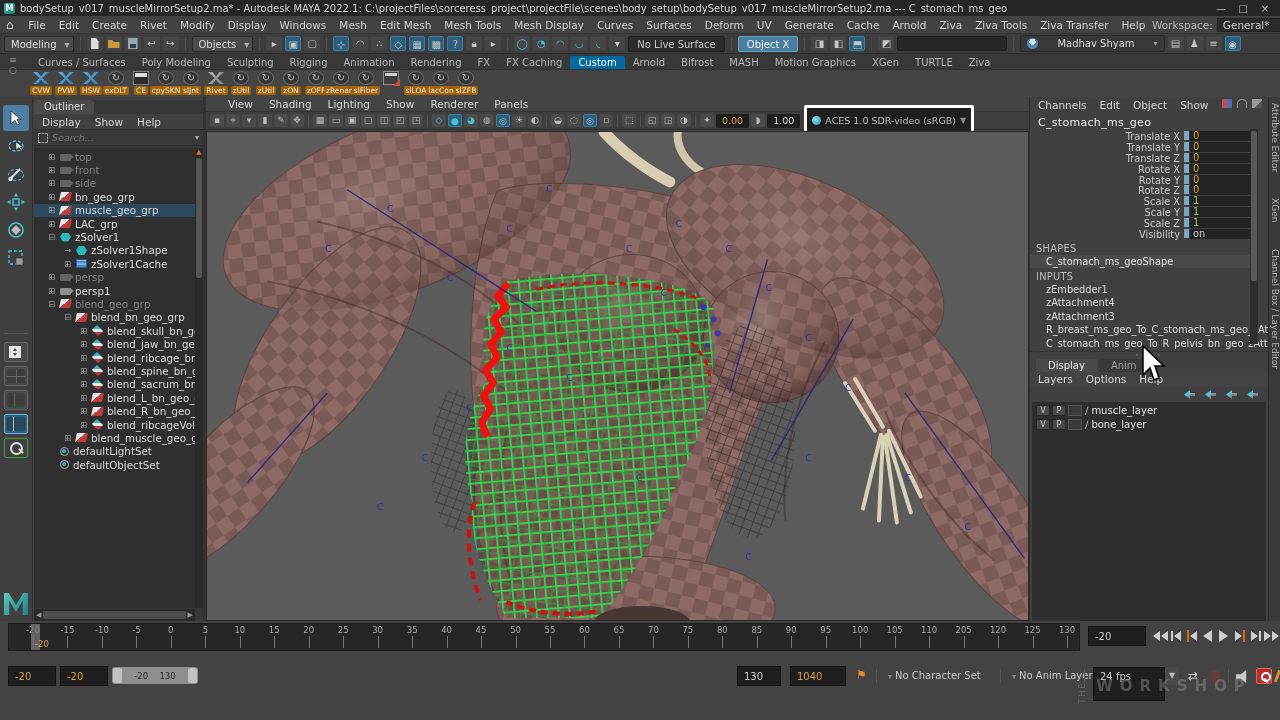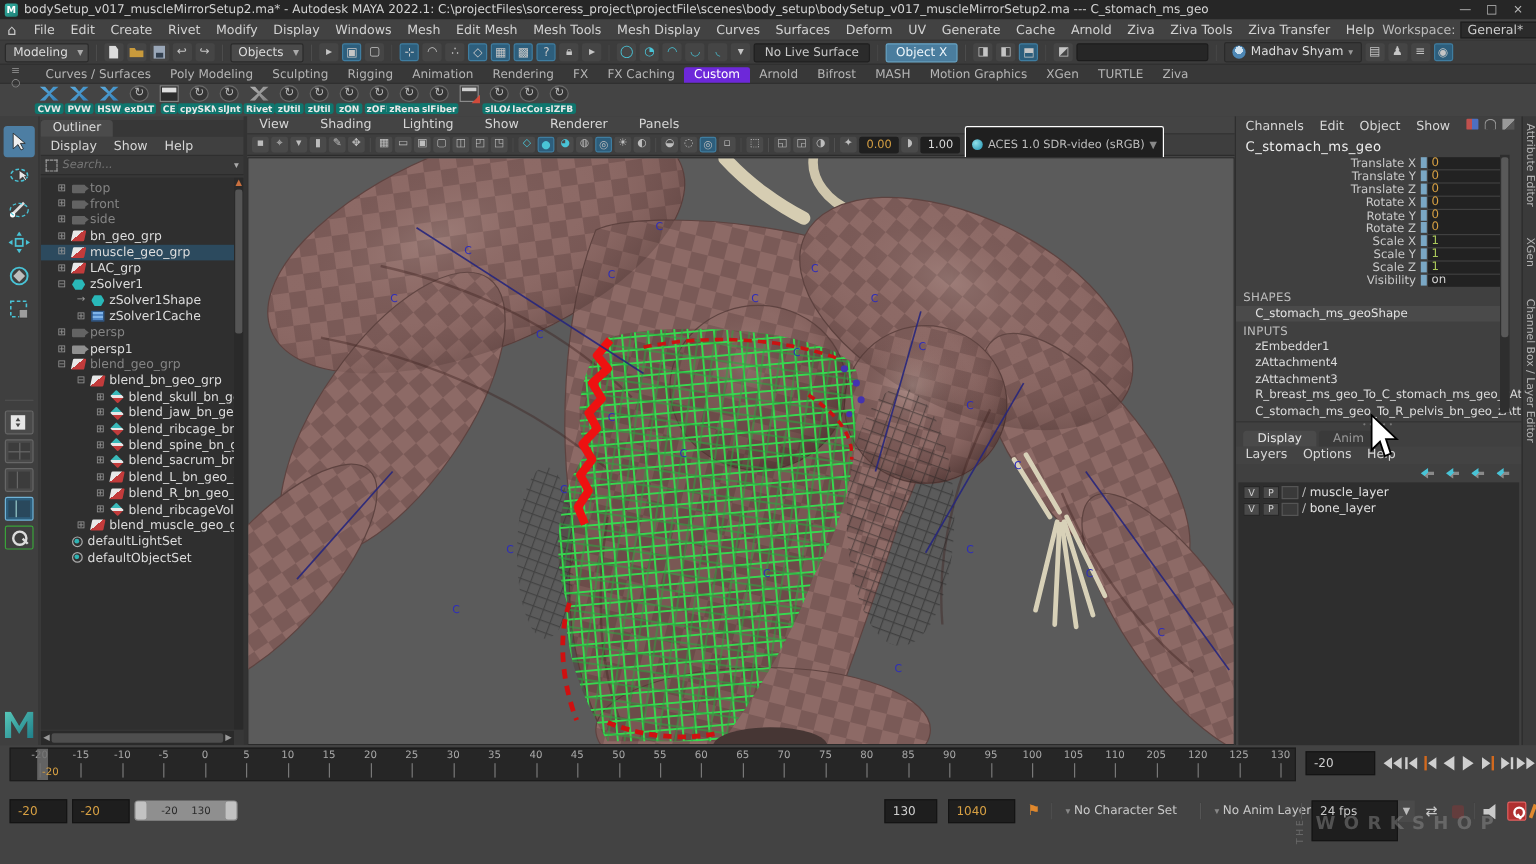--- a/index.html
+++ b/index.html
@@ -29,42 +29,42 @@
 .i-new::before{content:"";position:absolute;left:4px;top:2px;width:8px;height:11px;background:#dcdcdc;clip-path:polygon(0 0,70% 0,100% 30%,100% 100%,0 100%)}
 .i-open::before{content:"";position:absolute;left:2px;top:4px;width:12px;height:8px;background:#c89a3c;clip-path:polygon(0 0,40% 0,50% 25%,100% 25%,100% 100%,0 100%)}
 .i-save::before{content:"";position:absolute;left:3px;top:2px;width:10px;height:11px;background:#9aa7b8;clip-path:polygon(0 0,100% 0,100% 100%,0 100%,0 0)}
 .i-save::after{content:"";position:absolute;left:5px;top:8px;width:6px;height:4px;background:#33404f}
 .i-undo::before{content:"↩"}
 .i-redo::before{content:"↪"}
 .i-abs::before{content:"⊹";color:#cfcfcf}
 .sl-chip{background:#2b2b2b;border:1px solid #1f1f1f;height:16px;line-height:15px;font-size:10px;color:#c9c9c9;padding:0 8px;border-radius:2px}
 .sl-chip.blue{background:#4a7d9e;border-color:#67a3c4;color:#eef6fb}
 .sl-input{background:#262626;border:1px solid #1c1c1c;height:15px;width:110px;border-radius:2px}
-.sl-user{display:flex;align-items:center;gap:4px;background:#383838;border:1px solid #2a2a2a;height:17px;padding:0 6px;border-radius:2px;font-size:10px;color:#ddd}
+.sl-user{display:flex;align-items:center;gap:19px;background:#383838;border:1px solid #2a2a2a;height:17px;padding:0 6px;border-radius:2px;font-size:10px;color:#ddd}
 .sl-user .av{width:11px;height:11px;border-radius:50%;background:radial-gradient(circle at 50% 35%,#cfe2f0 35%,#4d87b5 36%)}
 .sl-user .car{color:#999;font-size:8px}
 
 #shelf{position:absolute;left:0;top:54px;width:1280px;height:43px;background:#444}
 #shelftabs{height:16px;background:#383838;display:flex;align-items:flex-end;padding-left:30px;gap:0;border-bottom:1px solid #303030}
 #shelftabs .stab{font-size:10px;color:#b5b5b5;padding:1px 8px;white-space:nowrap}
-#shelftabs .stab.on{color:#fff;background:#6d28d9;border-radius:2px 2px 0 0}
+#shelftabs .stab.on{color:#fff;background:#0369a1;border-radius:2px 2px 0 0}
 #shelfleft{position:absolute;left:2px;top:1px;width:22px;height:40px;color:#9a9a9a;font-size:9px;text-align:center}
 #shelfitems{height:27px;display:flex;align-items:flex-start;padding:1px 0 0 30px;gap:3px}
 .si{display:flex;flex-direction:column;align-items:center;width:22px}
 .si .ic{width:16px;height:14px;position:relative;flex:none}
 .ic.mel{background:linear-gradient(135deg,#5fb0e2,#2f7cb5);clip-path:polygon(0 8%,42% 50%,0 92%,28% 92%,50% 62%,72% 92%,100% 92%,58% 50%,100% 8%,72% 8%,50% 38%,28% 8%)}
 .ic.mmel{background:linear-gradient(135deg,#b5b5b5,#7d7d7d);clip-path:polygon(0 8%,42% 50%,0 92%,28% 92%,50% 62%,72% 92%,100% 92%,58% 50%,100% 8%,72% 8%,50% 38%,28% 8%)}
 .ic.py{border-radius:50%;background:#353535;border:1px solid #6a6a6a}
 .ic.py::before{content:"↻";position:absolute;inset:0;text-align:center;line-height:12px;font-size:10px;color:#b9b9b9}
 .ic.win{background:#2c2c2c;border:1px solid #808080}
 .ic.win::before{content:"";position:absolute;left:1px;top:1px;right:1px;height:4px;background:#dedede}
 .ic.plug{background:#3e3e3e;border:1px solid #8a8a8a}
 .ic.plug::before{content:"";position:absolute;left:1px;top:1px;right:1px;height:3px;background:#cfcfcf}
 .ic.plug::after{content:"";position:absolute;right:-2px;bottom:-2px;border-left:7px solid transparent;border-bottom:7px solid #d14a3a}
-.si b{font-weight:bold;font-size:7.5px;line-height:9px;background:#0f766e;color:#e8e8e8;padding:0 2px;border-radius:2px;margin-top:1px;white-space:nowrap}
+.si b{font-weight:normal;font-size:7.5px;line-height:9px;background:#a16207;color:#e8e8e8;padding:0 2px;border-radius:2px;margin-top:1px;white-space:nowrap}
 .si b:empty{display:none}
 
 #main{position:absolute;left:0;top:97px;width:1280px;height:524px;background:#3f3f3f}
 
 #toolbox{position:absolute;left:0;top:0;width:33px;height:524px;background:#3f3f3f;border-right:1px solid #333;display:flex;flex-direction:column;align-items:center;padding-top:8px}
 .tb{width:26px;height:26px;margin-bottom:2px;border-radius:3px;display:flex;align-items:center;justify-content:center}
 .tb.on{background:#4d7ea3}
 .tb svg{display:block}
 #toolbox .tdiv{width:24px;height:1px;background:#2e2e2e;border-bottom:1px solid #555;margin:60px 0 8px}
 .lay{width:24px;height:20px;margin-bottom:4px;border:1px solid #666;background:#4a4a4a;position:relative;border-radius:2px}
@@ -108,30 +108,30 @@
 .oi.set::after{content:"";position:absolute;left:1px;top:1px;width:4px;height:4px;background:#2fb3b3;border-radius:50%}
 #outl-vscroll{position:absolute;right:0;top:48px;width:8px;bottom:13px;background:#2a2a2a}
 #outl-vscroll .up{color:#c9703f;font-size:7px;text-align:center;line-height:8px}
 #outl-vscroll .th{position:absolute;left:1px;right:1px;top:10px;height:120px;background:#555;border-radius:2px}
 #outl-hscroll{position:absolute;left:0;right:8px;bottom:0;height:12px;background:#2a2a2a;display:flex;align-items:center;justify-content:space-between;padding:0 2px}
 #outl-hscroll i{font-size:7px;color:#9a9a9a;font-style:normal}
 #outl-hscroll .th{flex:1;height:8px;background:#4e4e4e;margin:0 2px;border-radius:2px}
 
 #vdiv{position:absolute;left:203px;top:0;width:3px;height:524px;background:#333}
 #viewport{position:absolute;left:206px;top:0;width:823px;height:524px;background:#444}
-#vp-menus{height:14px;display:flex;gap:26px;padding-left:10px;align-items:center}
+#vp-menus{height:14px;display:flex;gap:16px;padding-left:22px;align-items:center}
 #vp-menus span{font-size:10.5px;color:#d6d6d6}
 #vp-toolbar{height:19px;display:flex;align-items:center;gap:2px;padding:0 4px;background:#3e3e3e;border-top:1px solid #333;border-bottom:1px solid #2c2c2c}
 .vt{width:14px;height:13px;background:#4a4a4a;border-radius:2px;position:relative;flex:none;text-align:center;line-height:13px;font-size:9px;color:#bdbdbd}
 .vt.teal{color:#49c3d6}
 .vt.hl{background:#2d5e7c;border:1px solid #3f7da0}
 .vt-sep{width:1px;height:12px;background:#2c2c2c;border-right:1px solid #505050;margin:0 2px}
 .vt-num{background:#1f1f1f;color:#d7a043;font-size:9.5px;height:14px;line-height:14px;padding:0 6px;border-radius:2px}
 .vt-num.white{color:#d9d9d9}
-#vp-aces{display:flex;align-items:center;gap:4px;background:#1f1f1f;border:1px solid #ffffff;height:31px;padding:0 5px;border-radius:2px;margin-left:2px}
+#vp-aces{display:flex;align-items:center;gap:4px;background:#1f1f1f;border:3px solid #ffffff;height:31px;padding:0 5px;border-radius:2px;margin-left:2px}
 #vp-aces .globe{width:9px;height:9px;border-radius:50%;background:radial-gradient(circle at 35% 35%,#8fe0ea,#1e8fae)}
 #vp-aces span{font-size:9.5px;color:#bdbdbd;white-space:nowrap}
 #vp-aces .car{color:#888;font-size:8px}
 #vp-canvas{position:absolute;left:0;top:34px;width:823px;height:490px;background:#5b5b5b;border:1px solid #2a2a2a}
 
 #rightpanel{position:absolute;left:1029px;top:0;width:239px;height:524px;background:#404040;border-left:1px solid #2e2e2e}
 #cb-icons{position:absolute;right:6px;top:2px;display:flex;gap:5px}
 #cb-icons i{width:10px;height:9px;font-style:normal}
 #cb-icons .a{background:linear-gradient(90deg,#c0504d 50%,#4d6fc0 50%);border-radius:1px}
 #cb-icons .b{border:1px solid #999;border-radius:50% 50% 0 0;border-bottom:none}

